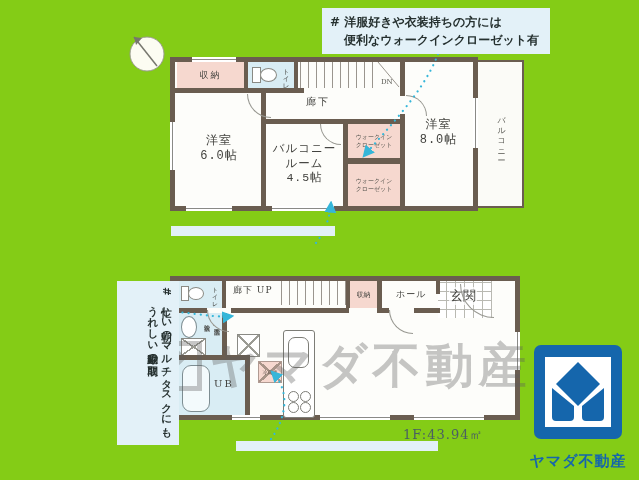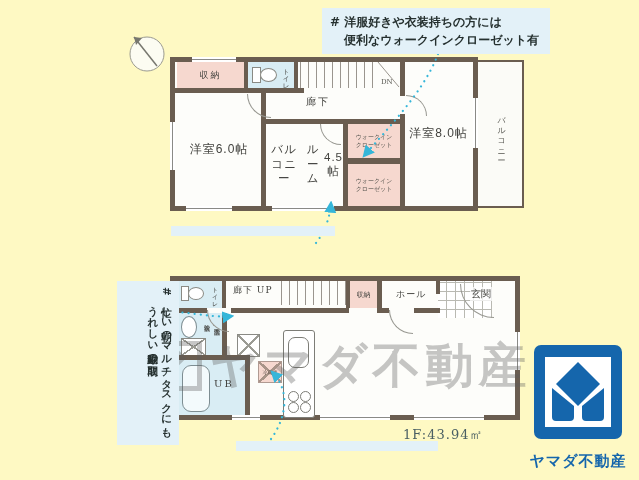--- a/index.html
+++ b/index.html
@@ -1,32 +1,32 @@
 <!DOCTYPE html>
 <html><head>
 <meta charset="utf-8">
 <style>
   html,body{margin:0;padding:0;}
-  .stage{position:relative;width:639px;height:480px;background:#fef9c3;overflow:hidden;
+  .stage{position:relative;width:639px;height:480px;background:#84cc16;overflow:hidden;
          font-family:"DejaVu Sans",sans-serif;}
   .abs{position:absolute;}
   
   .wallbox{position:absolute;background:#6a5d50;}
   .floor{position:absolute;background:#fdfdfa;}
   .w{position:absolute;background:#6a5d50;}
   .win{position:absolute;background:linear-gradient(to bottom,#fff 0 2px,#8a8a86 2px 3px,#fff 3px 5px);}
   .winv{position:absolute;background:linear-gradient(to right,#fff 0 2px,#8a8a86 2px 3px,#fff 3px 5px);}
   .room-pink{position:absolute;background:#f6d8cf;}
   .room-wet{position:absolute;background:#d9edf4;}
   .stairs{position:absolute;background:repeating-linear-gradient(90deg,#9a958e 0 1px,transparent 1px 8px),#fdfdfa;}
   .arc{position:absolute;border:1px solid #979790;border-top:none;border-right:none;border-radius:0 0 0 100%;}
   .arc-tr{position:absolute;border:1px solid #979790;border-bottom:none;border-left:none;border-radius:0 100% 0 0;}
   
-  .rlabel{position:absolute;display:flex;flex-direction:row;align-items:center;justify-content:center;
-          font-family:Liberation Sans, sans-serif;color:#42423e;text-align:center;line-height:1.25;letter-spacing:1px;}
+  .rlabel{position:absolute;display:flex;flex-direction:column;align-items:center;justify-content:center;
+          font-family:Liberation Mono, monospace;color:#42423e;text-align:center;line-height:1.25;letter-spacing:1px;}
   .vtext{writing-mode:vertical-rl;text-orientation:upright;font-family:"DejaVu Serif",serif;color:#42423e;}
   .note{position:absolute;background:#e3f1f8;color:#25302f;font-weight:bold;font-size:12px;
         line-height:1.5;padding:5px 8px;z-index:8;}
   .note .ind{padding-left:14px;display:block;}
   .area-label{position:absolute;font-family:"DejaVu Serif",serif;font-size:13px;color:#4a5f63;
               letter-spacing:1px;z-index:5;}
   .xbox{position:absolute;border:1px solid #8a8a84;background:
         linear-gradient(to top right,transparent 47%,#9b9b94 47% 53%,transparent 53%),
         linear-gradient(to bottom right,transparent 47%,#9b9b94 47% 53%,transparent 53%),#fff;}
   .xbox-pink{position:absolute;border:1px solid #b09a92;background:
@@ -150,21 +150,21 @@
   <div class="toilet-tank" style="left:181px;top:286px;width:6px;height:13px;"></div>
   <div class="toilet-bowl" style="left:188px;top:287px;width:14px;height:11px;"></div>
   <span class="vtext" style="position:absolute;left:210px;top:283px;font-size:6px;">トイレ</span>
   <span class="abs" style="left:233px;top:284px;font-family:'DejaVu Serif',serif;font-size:9px;letter-spacing:1px;color:#42423e;">廊下 UP</span>
   <div class="stairs" style="left:281px;top:281px;width:65px;height:24px;"></div>
   <div class="room-pink" style="left:350px;top:281px;width:27px;height:27px;display:flex;align-items:center;justify-content:center;">
     <span style="font-family:'DejaVu Serif',serif;font-size:7px;color:#42423e;">収納</span>
   </div>
   <span class="abs" style="left:396px;top:288px;font-family:'DejaVu Serif',serif;font-size:9px;letter-spacing:1px;color:#42423e;">ホール</span>
   <div class="tilefloor" style="left:438px;top:281px;width:54px;height:37px;"></div>
-  <span class="abs" style="left:449px;top:287px;font-family:Liberation Serif, serif;font-size:10px;color:#42423e;background:rgba(255,255,255,0.75);padding:0 1px;margin-left:21px;">玄関</span>
+  <span class="abs" style="left:449px;top:287px;font-family:Liberation Serif, serif;font-size:13px;color:#42423e;background:rgba(255,255,255,0.75);padding:0 1px;">玄関</span>
 
   <div class="room-wet" style="left:177px;top:313px;width:45px;height:42px;"></div>
   <div class="basin" style="left:181px;top:316px;width:14px;height:20px;"></div>
   <div class="xbox" style="left:181px;top:338px;width:23px;height:16px;"></div>
   <span class="vtext" style="position:absolute;left:202px;top:320px;font-size:6px;">脱衣室</span>
   <span class="vtext" style="position:absolute;left:212px;top:324px;font-size:6px;">洗面室</span>
   <div class="room-wet" style="left:177px;top:360px;width:68px;height:55px;"></div>
   <div class="tub" style="left:182px;top:365px;width:26px;height:45px;"></div>
   <span class="abs" style="left:214px;top:378px;font-family:'DejaVu Serif',serif;font-size:10px;letter-spacing:2px;color:#42423e;">UB</span>
 

